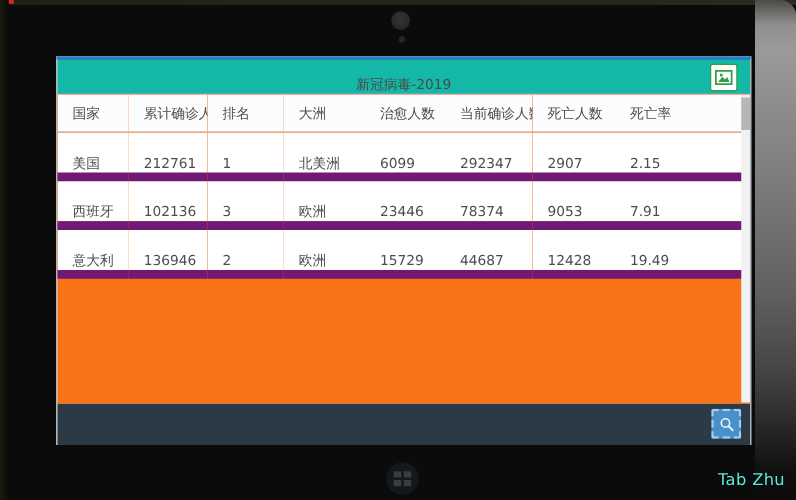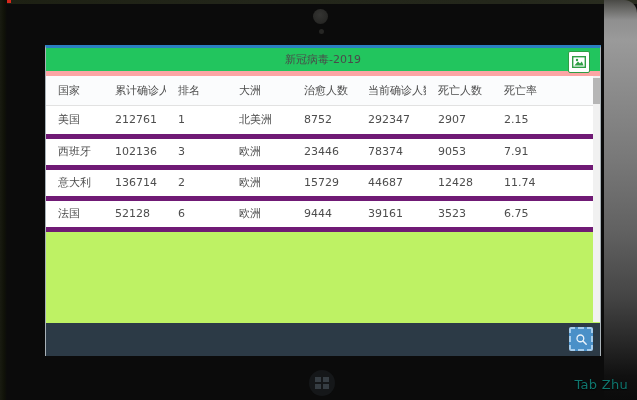--- a/index.html
+++ b/index.html
@@ -57,76 +57,76 @@
   }
   .win-logo .grid {
     display: grid;
     grid-template-columns: 6px 6px;
     grid-template-rows: 5px 5px;
     gap: 2px;
   }
   .win-logo .pane { background: #363d43; }
   .watermark {
     position: absolute; right: 9px; top: 377px;
-    color: #0f766e; font-size: 13px; letter-spacing: 0.3px;
+    color: #5eead4; font-size: 13px; letter-spacing: 0.3px;
     text-shadow: 0 1px 1px #000;
     text-align: center;
   }
 
   
   .app-window {
     position: absolute; left: 45px; top: 45px;
     width: 556px; height: 311px;
     background: #ffffff;
     border-top: 3px solid #2b7fc1;
     border-left: 1px solid #a9b2b8;
     border-right: 1px solid #a9b2b8;
     display: flex; flex-direction: column;
   }
   .titlebar {
     position: relative;
     height: 28px; flex: 0 0 28px;
-    background: #22c55e;
-    border-bottom: 5px solid #fca5a5;
-    display: flex; align-items: center; justify-content: center;
+    background: #14b8a6;
+    border-bottom: 1px solid #fca5a5;
+    display: flex; align-items: flex-end; justify-content: center;
   }
   .title { font-size: 11px; color: #4a4a4a; }
   .export-btn {
     position: absolute; right: 10px; top: 3px;
     width: 22px; height: 22px;
     background: #ffffff;
     border: 1px solid #2f9e44;
     border-radius: 2px;
     display: flex; align-items: center; justify-content: center;
     cursor: pointer; padding: 0;
   }
 
   .table-wrap {
     position: relative;
     flex: 1 1 auto;
-    background: #bef264;
+    background: #f97316;
   }
   table {
     width: 548px;
     border-collapse: collapse;
     table-layout: fixed;
     font-size: 11px;
     color: #4d4d4d;
   }
   thead tr { height: 29px; background: #fbfcfd; }
   thead th {
     font-weight: normal; text-align: left;
     padding: 0 0 0 12px; color: #4d4d4d;
     border-bottom: 1px solid #e2e2e2;
     white-space: nowrap; overflow: hidden;
   }
   tbody tr { height: 31px; background: #ffffff; }
   tbody td {
-    padding: 0 0 0 12px;
-    border-bottom: 5px solid #701a75;
+    padding: 17px 0 0 12px;
+    border-bottom: 7px solid #701a75;
     white-space: nowrap; overflow: hidden;
   }
   .scrollbar {
     position: absolute; right: 0; top: 0;
     width: 7px; height: 246px;
     background: #f1f1f1;
   }
   .scrollbar .thumb {
     position: absolute; left: 0; top: 2px;
     width: 7px; height: 26px;
@@ -197,54 +197,44 @@
               <th>死亡人数</th>
               <th>死亡率</th>
             </tr>
         </thead>
         <tbody>
             <tr>
               <td>美国</td>
               <td>212761</td>
               <td>1</td>
               <td>北美洲</td>
-              <td>8752</td>
+              <td>6099</td>
               <td>292347</td>
               <td>2907</td>
               <td>2.15</td>
             </tr>
             <tr>
               <td>西班牙</td>
               <td>102136</td>
               <td>3</td>
               <td>欧洲</td>
               <td>23446</td>
               <td>78374</td>
               <td>9053</td>
               <td>7.91</td>
             </tr>
             <tr>
               <td>意大利</td>
-              <td>136714</td>
+              <td>136946</td>
               <td>2</td>
               <td>欧洲</td>
               <td>15729</td>
               <td>44687</td>
               <td>12428</td>
-              <td>11.74</td>
-            </tr>
-            <tr>
-              <td>法国</td>
-              <td>52128</td>
-              <td>6</td>
-              <td>欧洲</td>
-              <td>9444</td>
-              <td>39161</td>
-              <td>3523</td>
-              <td>6.75</td>
+              <td>19.49</td>
             </tr>
           </tbody>
       </table>
       <div class="scrollbar">
         <div class="thumb"></div>
       </div>
     </div>
 
     <div class="bottom-bar">
       <button class="search-btn">

